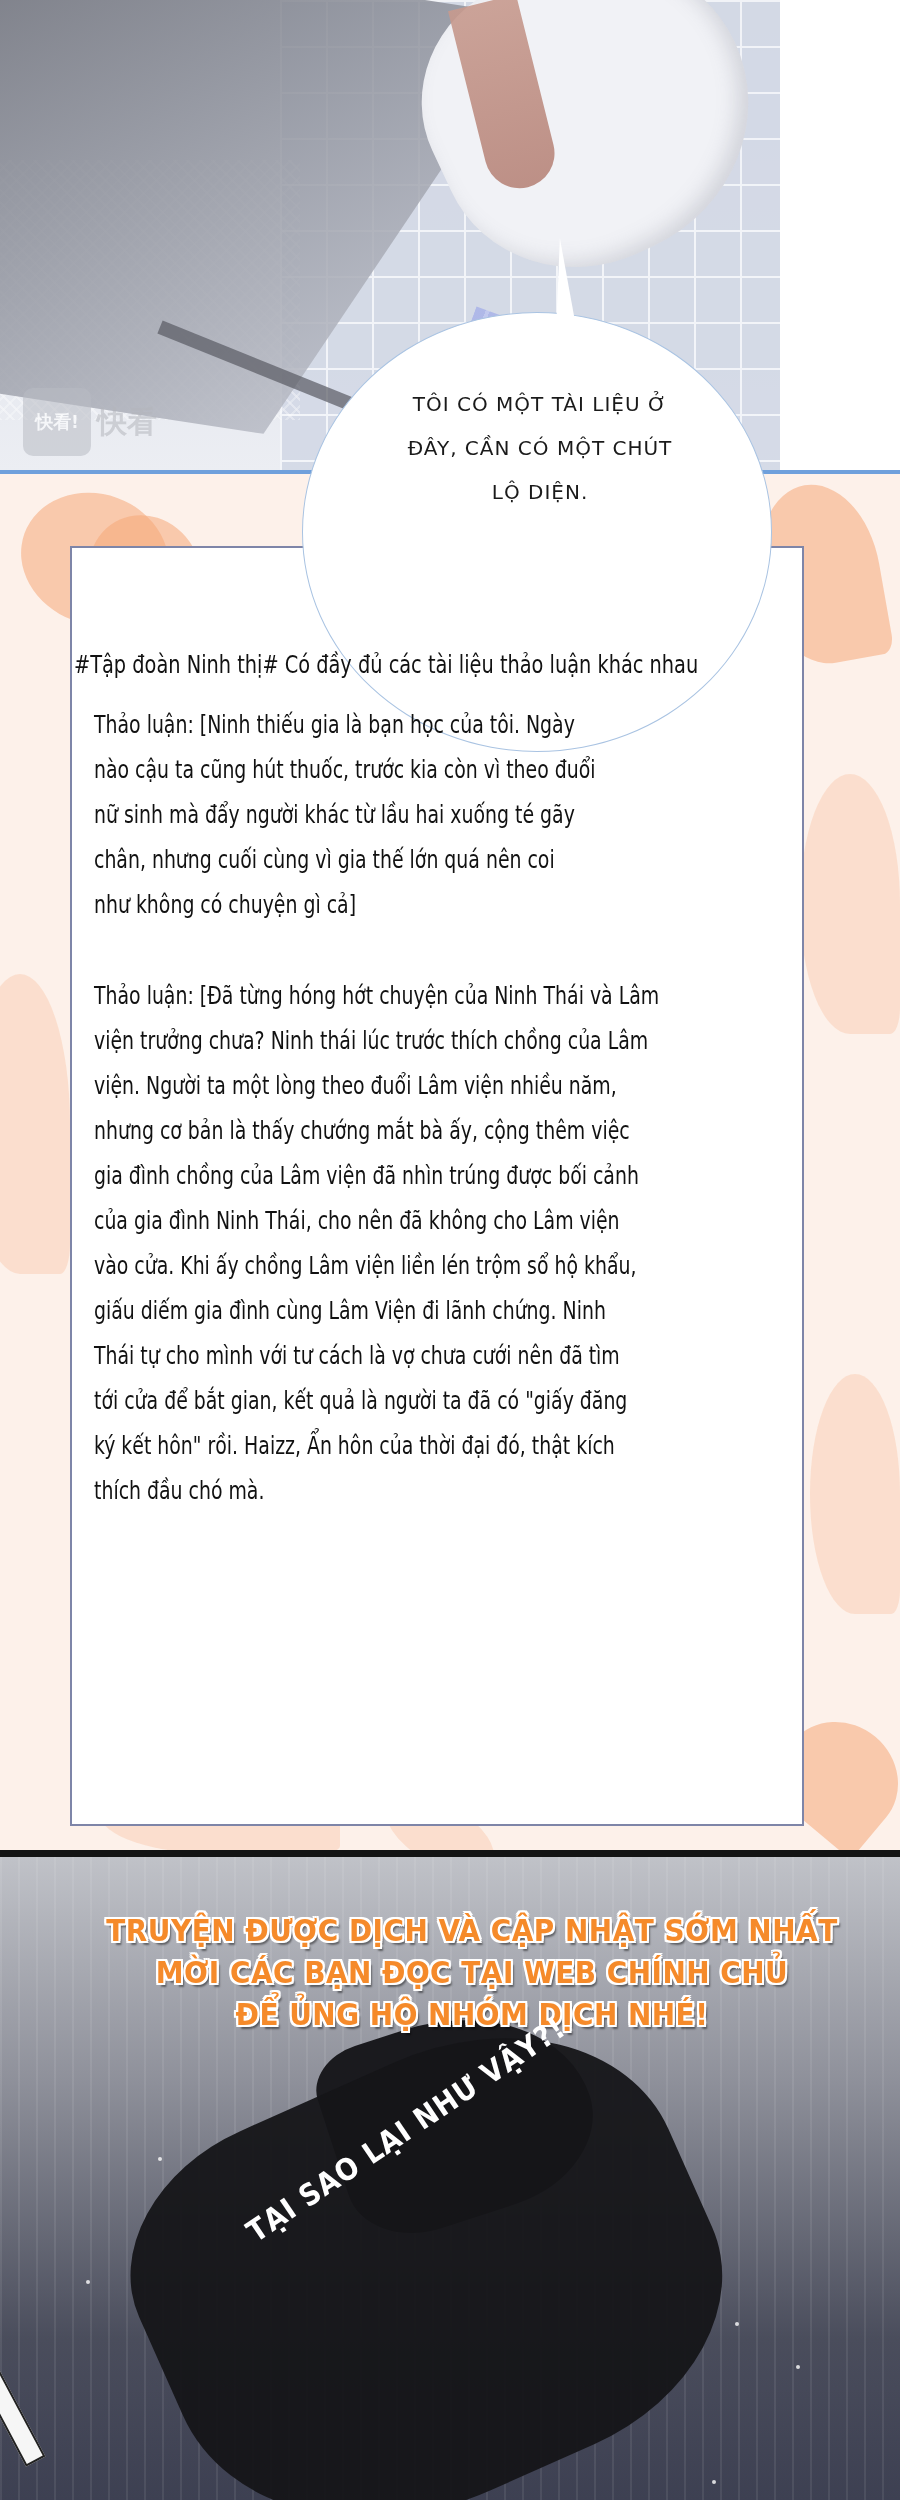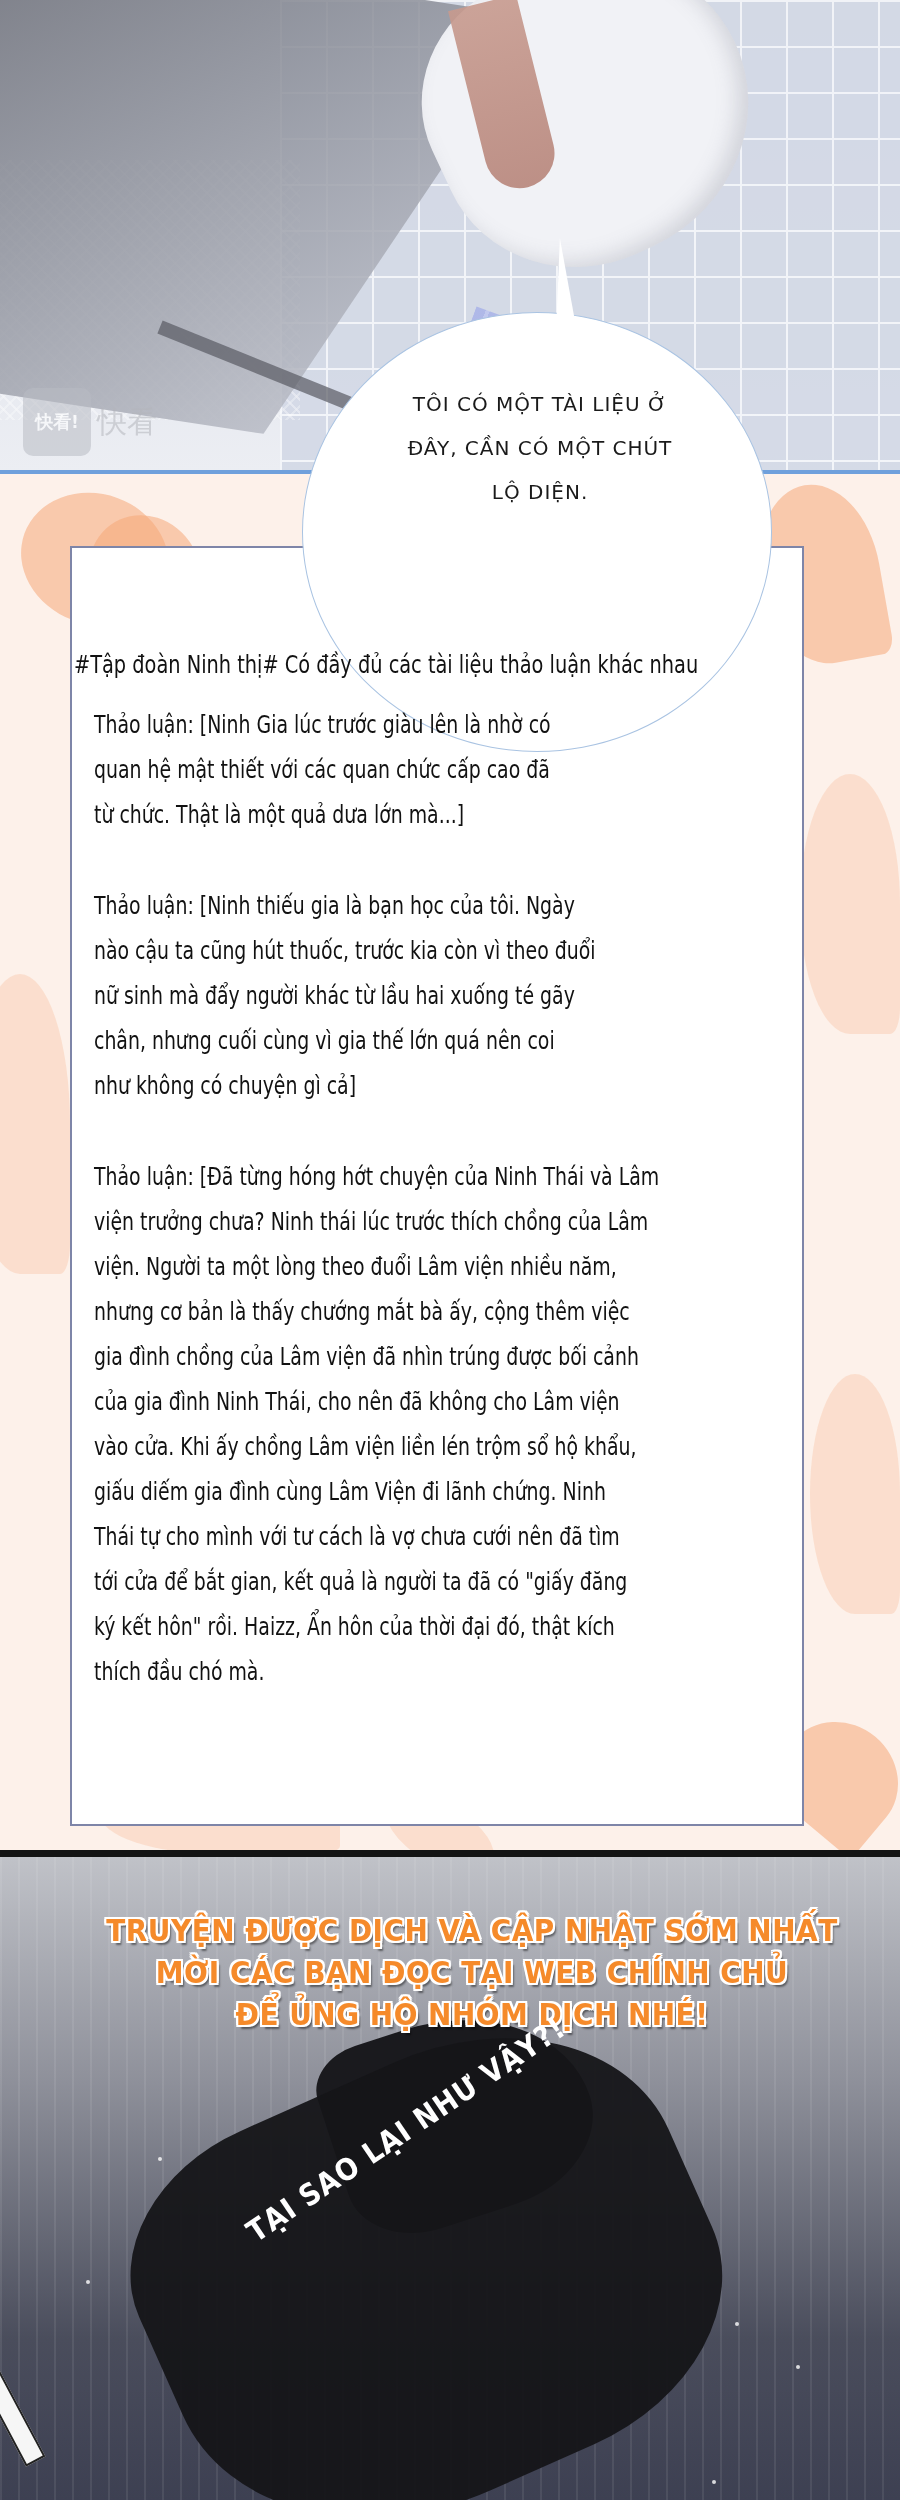--- a/index.html
+++ b/index.html
@@ -1,21 +1,21 @@
 <!DOCTYPE html>
 <html><head>
 <meta charset="utf-8">
 <style>
   * { box-sizing: border-box; margin: 0; padding: 0; }
   html, body { width: 900px; height: 2500px; overflow: hidden; background: #fff; }
   body { position: relative; font-family: "DejaVu Sans Condensed", "DejaVu Sans", sans-serif; }
 
   
   .panel-top {
-    position: absolute; left: 0; top: 0; width: 900px; height: 472px;
+    position: absolute; left: 0; top: 0; width: 780px; height: 472px;
     background: linear-gradient(180deg, #d7dbe4 0%, #e3e6ee 60%, #eceef3 100%);
     overflow: hidden;
   }
   .grid {
     position: absolute; left: 280px; top: 0; width: 620px; height: 472px;
     background-color: #d3d9e6;
     background-image:
       linear-gradient(#f4f6fa 2px, transparent 2px),
       linear-gradient(90deg, #f4f6fa 2px, transparent 2px);
     background-size: 46px 46px;
@@ -59,21 +59,21 @@
   }
   .watermark {
     position: absolute; left: 23px; top: 388px; display: flex; align-items: center; gap: 6px;
     opacity: .55;
   }
   .wm-badge {
     width: 68px; height: 68px; border-radius: 10px; background: #b9bcc4;
     color: #fff; font-weight: bold; font-size: 18px; display: flex;
     align-items: center; justify-content: center;
   }
-  .wm-text { color: #b4b6bc; font-size: 30px; }
+  .wm-text { color: #b4b6bc; font-size: 30px; font-weight: bold; }
 
   .blue-line {
     position: absolute; left: 0; top: 470px; width: 900px; height: 4px; background: #6fa0dc;
   }
 
   
   .panel-mid {
     position: absolute; left: 0; top: 474px; width: 900px; height: 1376px;
     background: #fdf1ea;
     overflow: hidden;
@@ -200,25 +200,20 @@
 <div class="bubble" style="left:302px;top:312px;width:470px;height:440px;"></div>
 <div class="bubble-text" style="top:382px;">
   <div>TÔI CÓ MỘT TÀI LIỆU Ở</div>
   <div>ĐÂY, CẦN  CÓ MỘT CHÚT</div>
   <div>LỘ DIỆN.</div>
 </div>
 
 <div class="doc-title">#Tập đoàn Ninh thị# Có đầy đủ các  tài liệu thảo luận khác nhau</div>
 
 <div class="comments">
-  <div class="comment">
-    <span class="comment-line">Thảo luận: [Ninh Gia lúc trước giàu lên là nhờ có</span>
-    <span class="comment-line">quan hệ mật thiết với các quan chức cấp cao đã</span>
-    <span class="comment-line">từ chức. Thật là một quả dưa lớn mà...]</span>
-  </div>
   <div class="comment">
     <span class="comment-line">Thảo luận: [Ninh thiếu gia là bạn học của tôi. Ngày</span>
     <span class="comment-line">nào cậu ta cũng hút thuốc, trước kia còn vì theo đuổi</span>
     <span class="comment-line">nữ sinh mà đẩy người khác từ lầu hai xuống té gãy</span>
     <span class="comment-line">chân, nhưng cuối cùng vì gia thế lớn quá nên coi</span>
     <span class="comment-line">như không có chuyện gì cả]</span>
   </div>
   <div class="comment">
     <span class="comment-line">Thảo luận: [Đã từng hóng hớt chuyện của Ninh Thái và Lâm</span>
     <span class="comment-line"> viện trưởng chưa? Ninh thái lúc trước thích chồng của Lâm</span>

